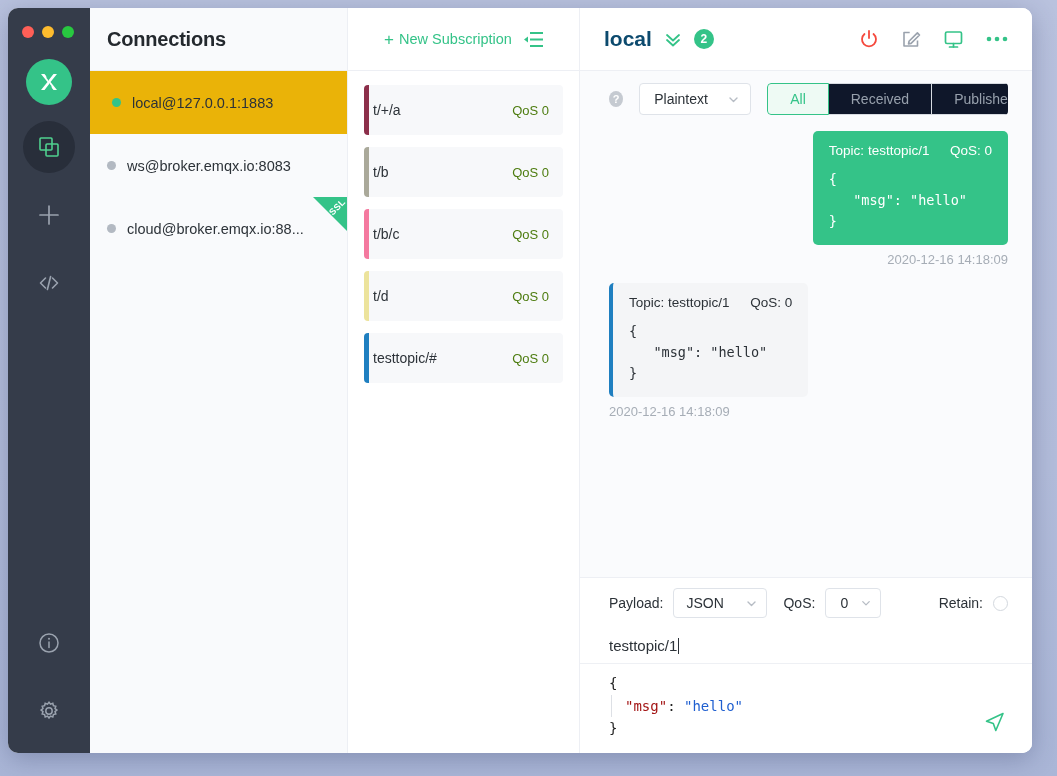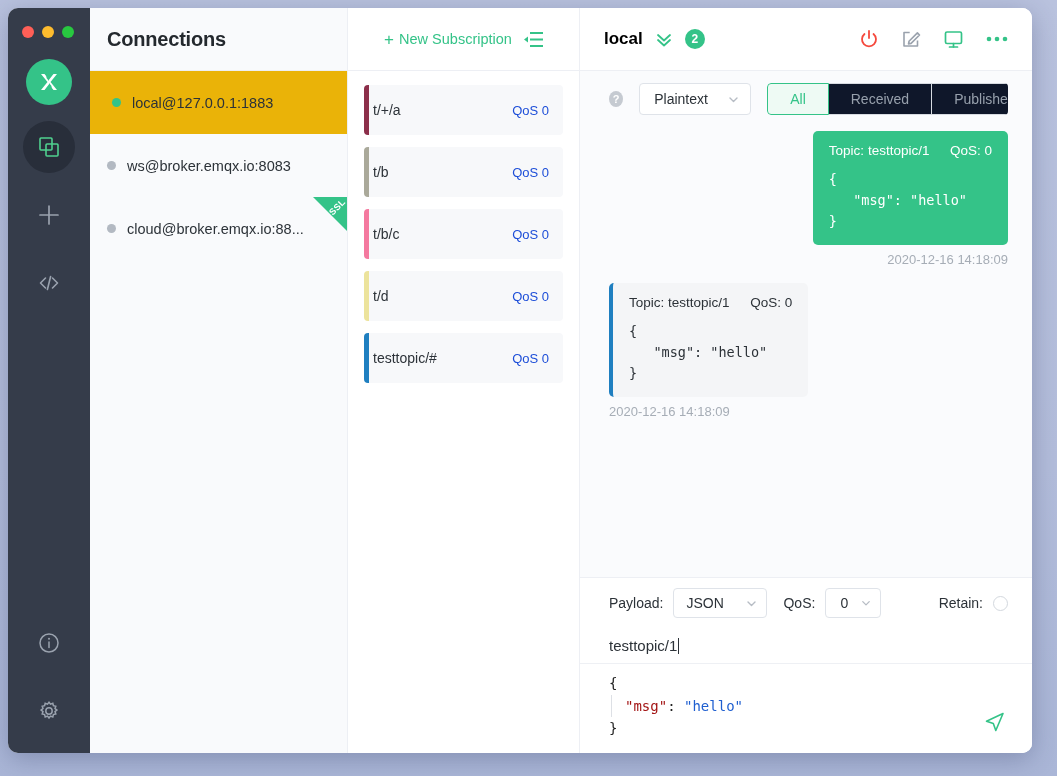--- a/index.html
+++ b/index.html
@@ -119,32 +119,32 @@
   .subs-list { padding: 14px 16px; display: flex; flex-direction: column; gap: 12px; }
   .sub-item {
     height: 50px; border-radius: 4px;
     background: #f7f8fa;
     display: flex; align-items: center;
     padding: 0 14px 0 4px;
     border-left: 5px solid #999;
     cursor: pointer;
   }
   .sub-topic { flex: 1; font-size: 14px; color: #2c3238; }
-  .sub-qos { font-size: 13px; color: #1d4ed8; text-align: center; }
+  .sub-qos { font-size: 13px; color: #4d7c0f; text-align: center; }
 
   
   .main { flex: 1; display: flex; flex-direction: column; background: #fafbfd; min-width: 0; }
   .main-head {
     height: 63px;
     display: flex; align-items: center;
     padding: 0 24px 0 24px;
     background: #fff;
     border-bottom: 1px solid #edeff4;
   }
-  .main-title { font-size: 17px; font-weight: bold; color: #000000; }
+  .main-title { font-size: 21px; font-weight: bold; color: #0c4a6e; }
   .chev2 { margin-left: 11px; cursor: pointer; display:flex; }
   .count-badge {
     margin-left: 11px;
     width: 20px; height: 20px; border-radius: 50%;
     background: #34c388; color: #fff;
     font-size: 12px; font-weight: 600;
     display: flex; align-items: center; justify-content: center;
   }
   .head-actions { margin-left: auto; display: flex; align-items: center; gap: 22px; }
   .head-actions .act { cursor: pointer; display: flex; align-items:center; }

